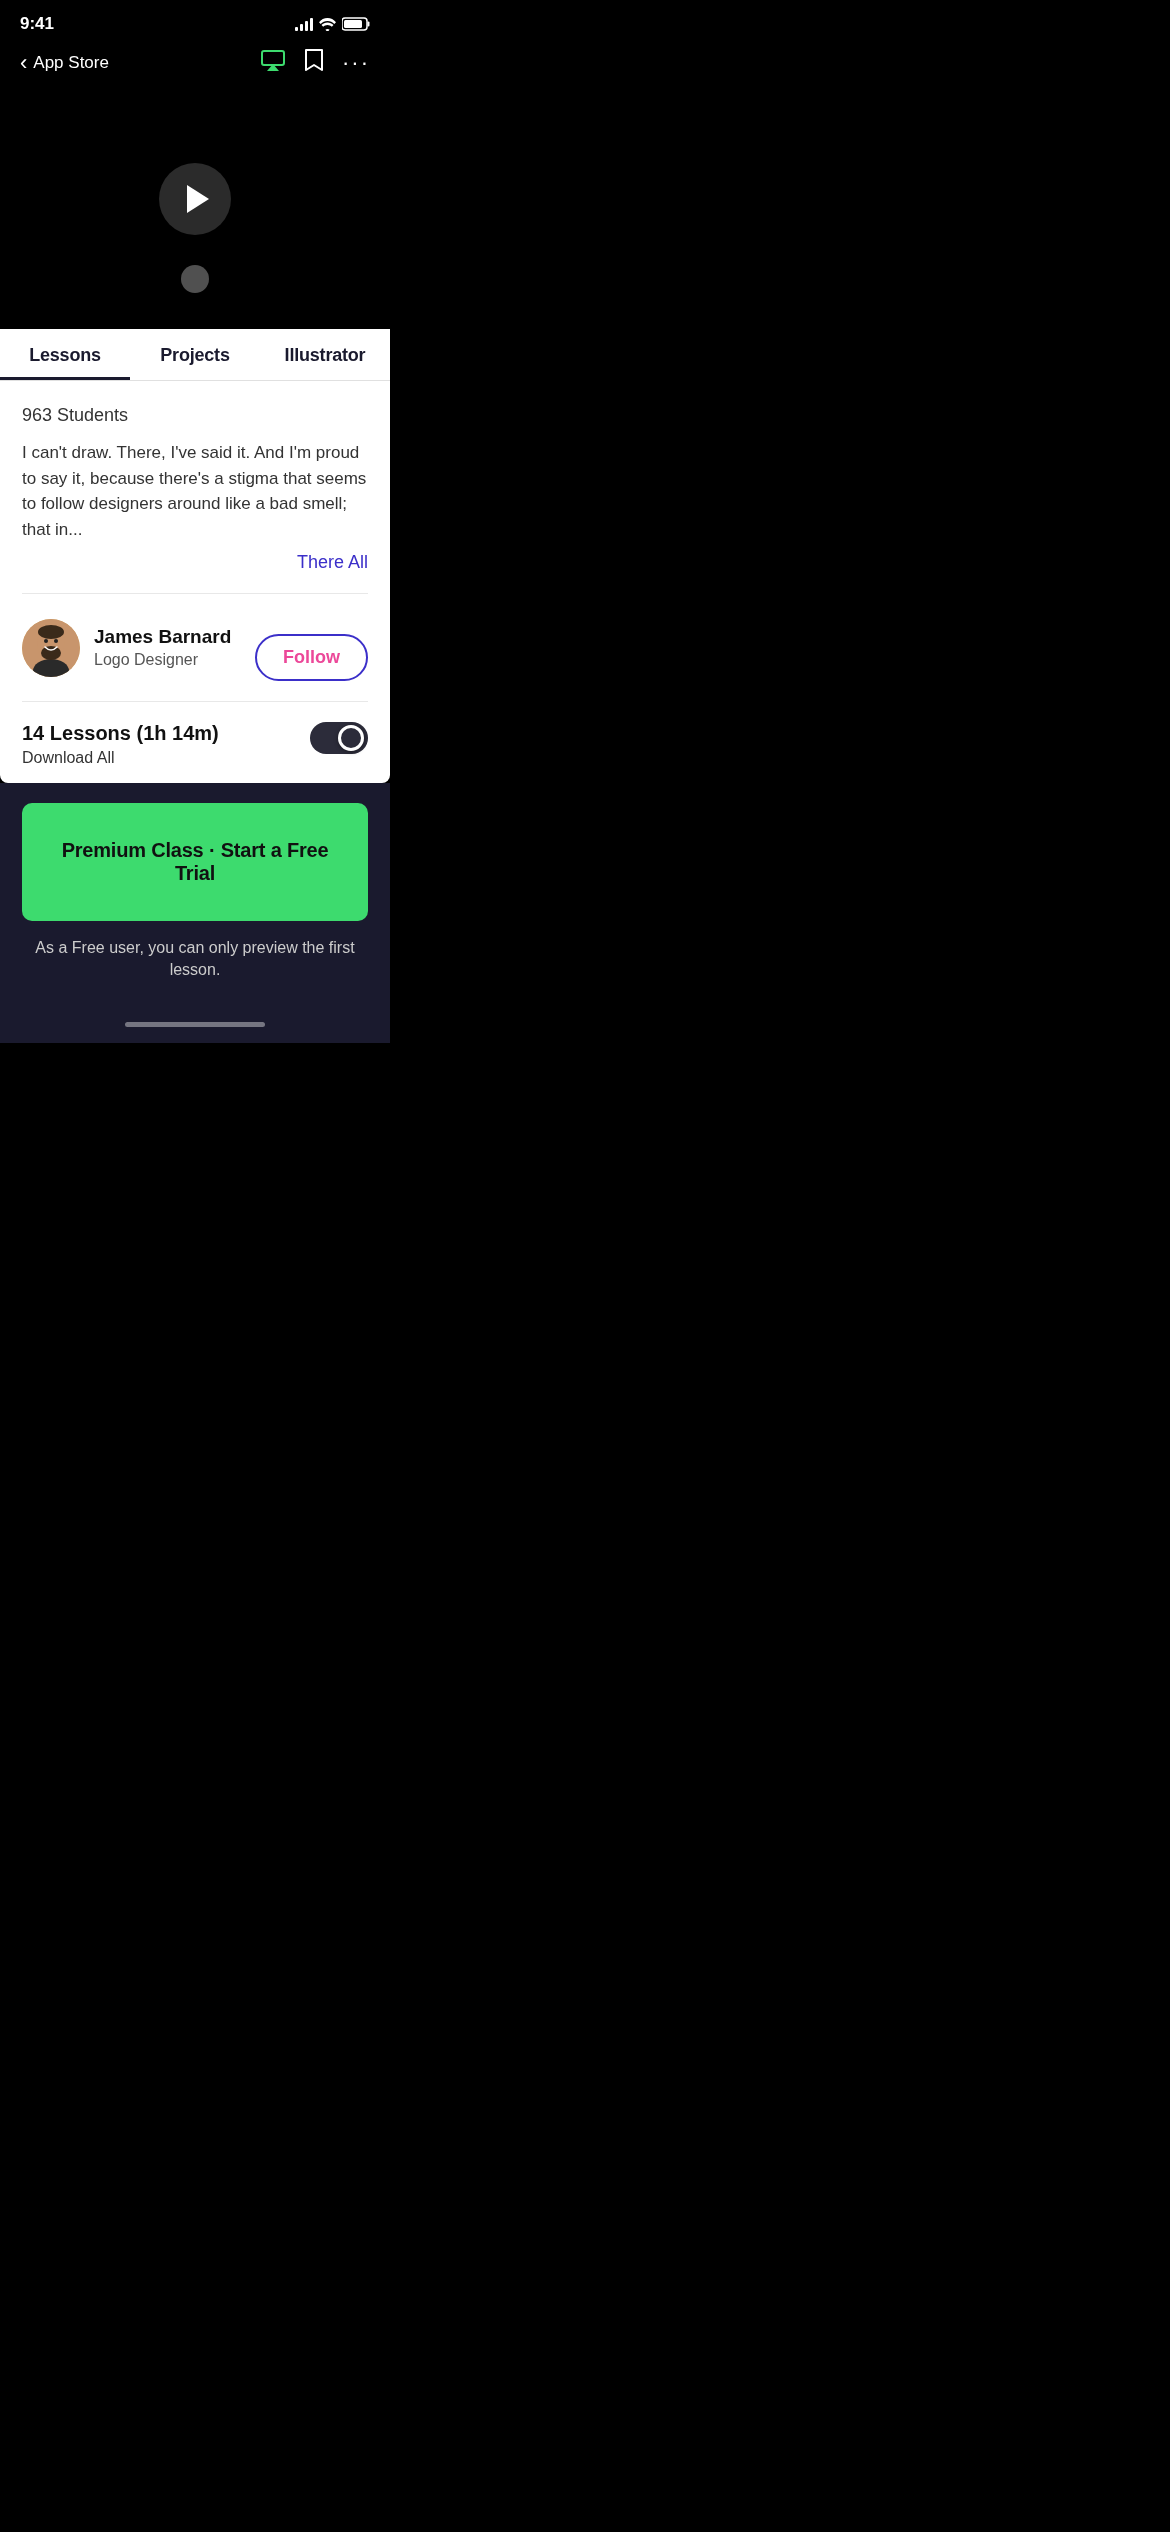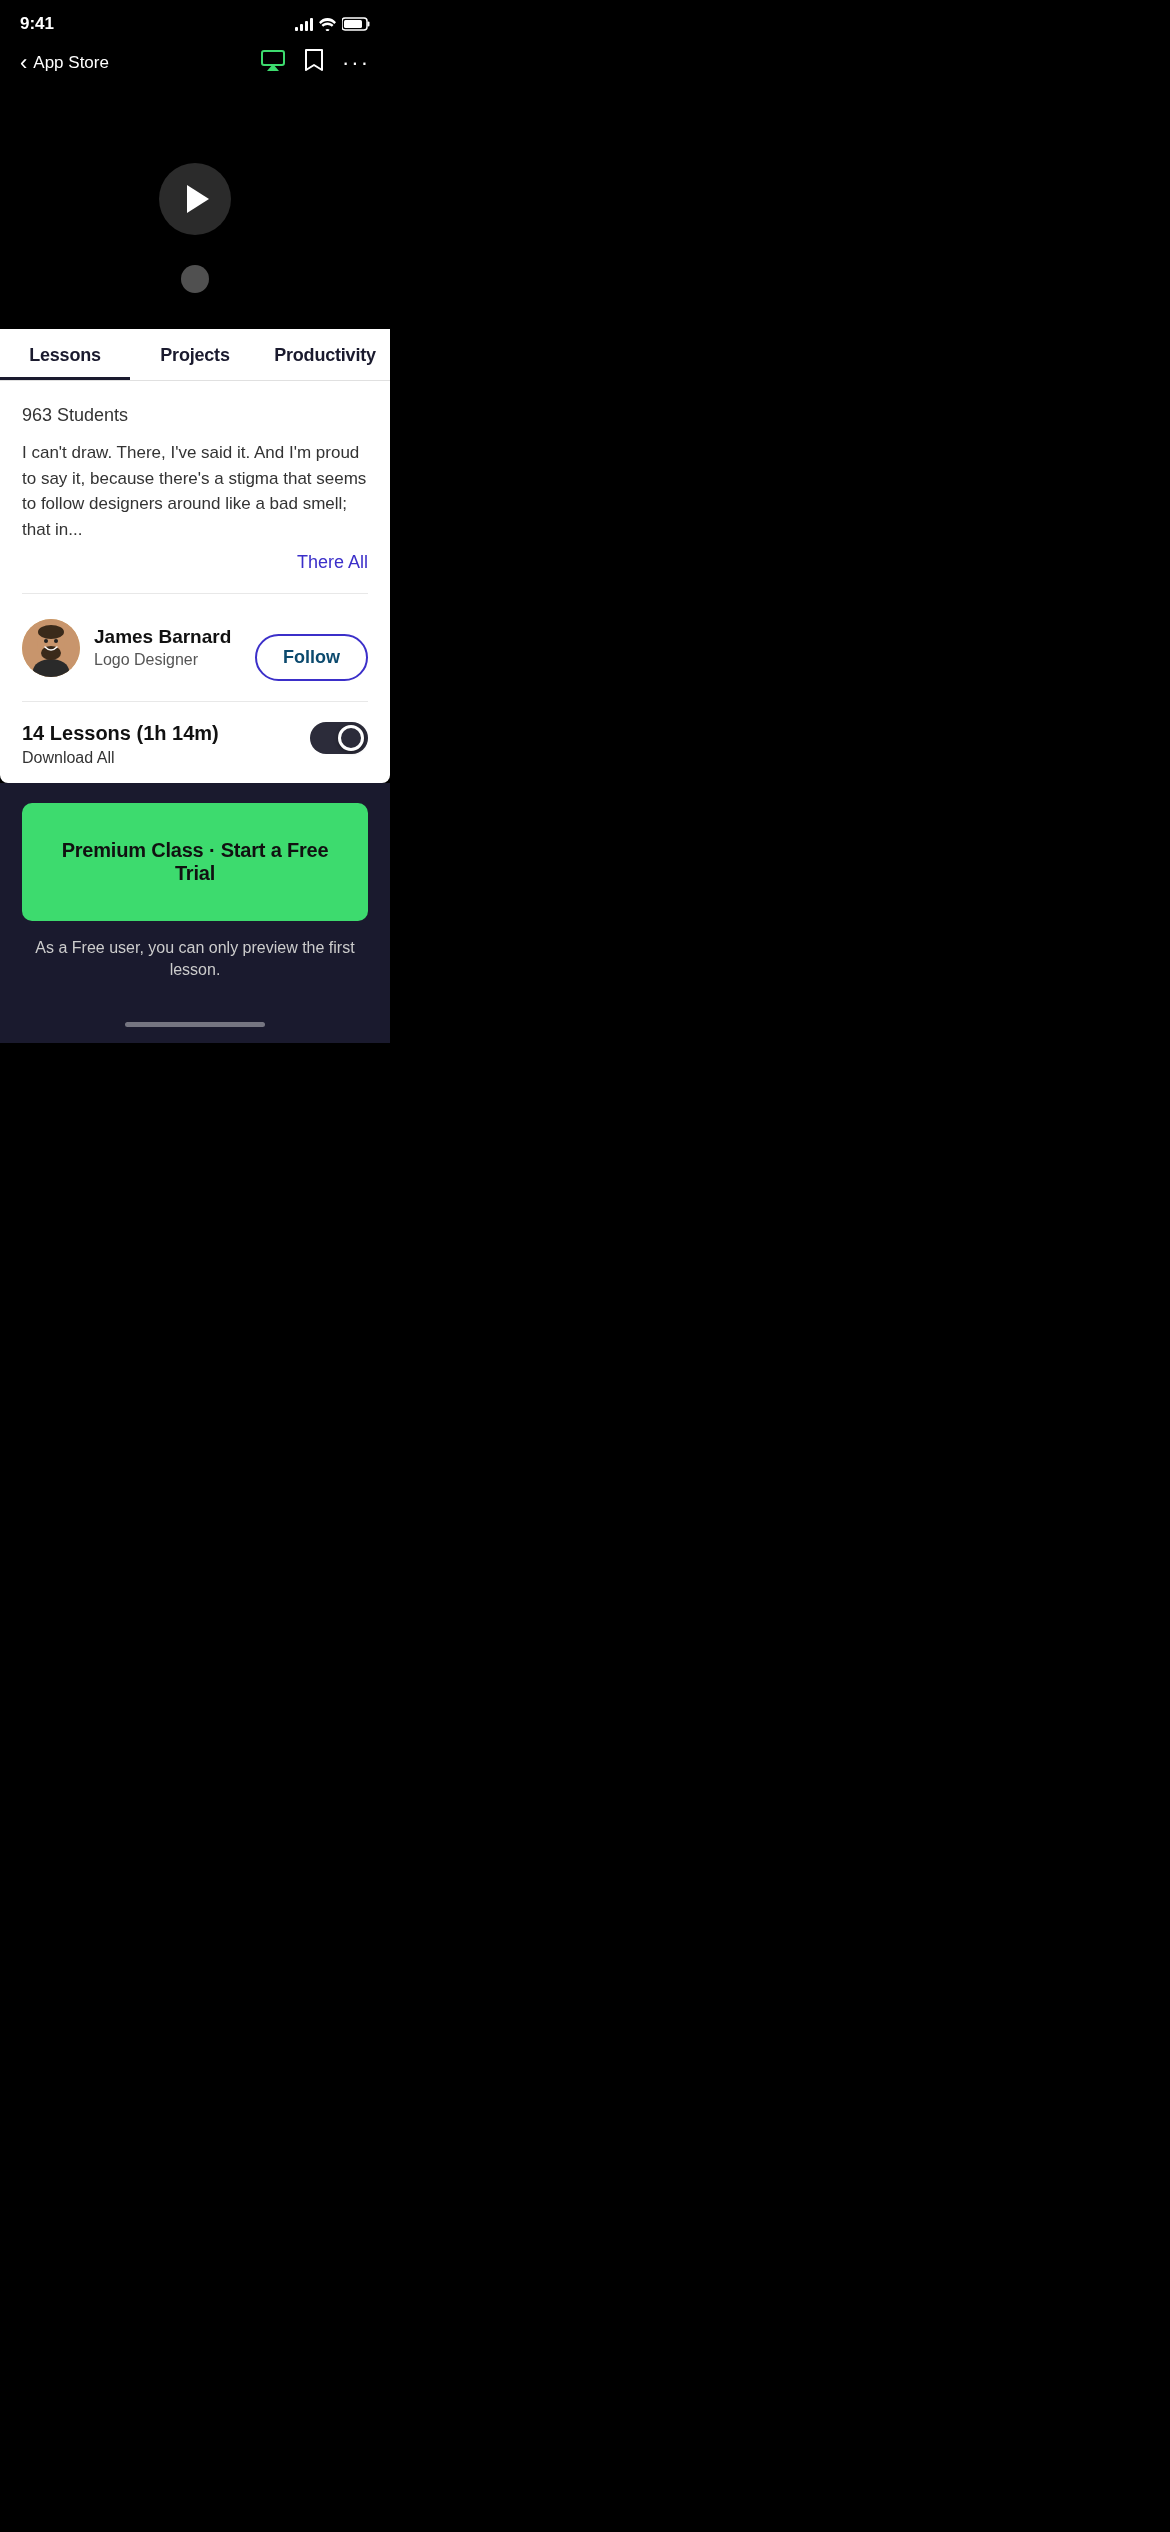--- a/index.html
+++ b/index.html
@@ -229,21 +229,21 @@
     }
     .instructor-role {
       font-size: 16px;
       color: #555;
     }
     .follow-button {
       border: 2px solid #3b2fc9;
       border-radius: 30px;
       padding: 11px 26px;
       background: transparent;
-      color: #0c4a6e;
+      color: #ec4899;
       font-size: 18px;
       font-weight: 700;
       cursor: pointer;
       white-space: nowrap;
       margin-top: 20px;
     }
 
     
     .lessons-section {
       padding: 20px 22px 16px;
@@ -375,21 +375,21 @@
     <div class="play-triangle"></div>
   </div>
   <div class="progress-dot"></div>
 </div>
 
 <div class="content-area">
 
   <div class="tabs">
     <div class="tab active">Lessons</div>
     <div class="tab">Projects</div>
-    <div class="tab">Productivity</div>
+    <div class="tab">Illustrator</div>
   </div>
 
   <div class="course-info">
     <div class="students-count">963 Students</div>
     <div class="course-description">I can't draw. There, I've said it. And I'm proud to say it, because there's a stigma that seems to follow designers around like a bad smell; that in...</div>
     <div class="show-all">
       <a class="show-all-link">There All</a>
     </div>
   </div>
 

